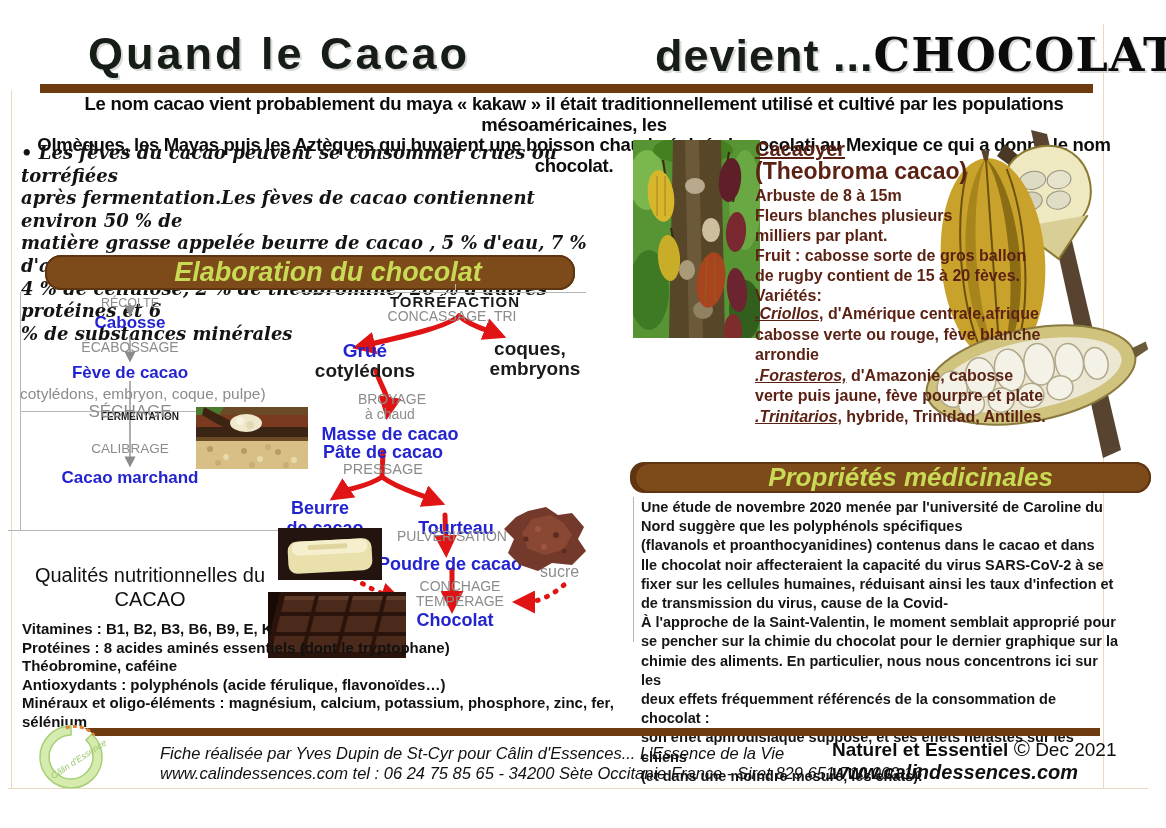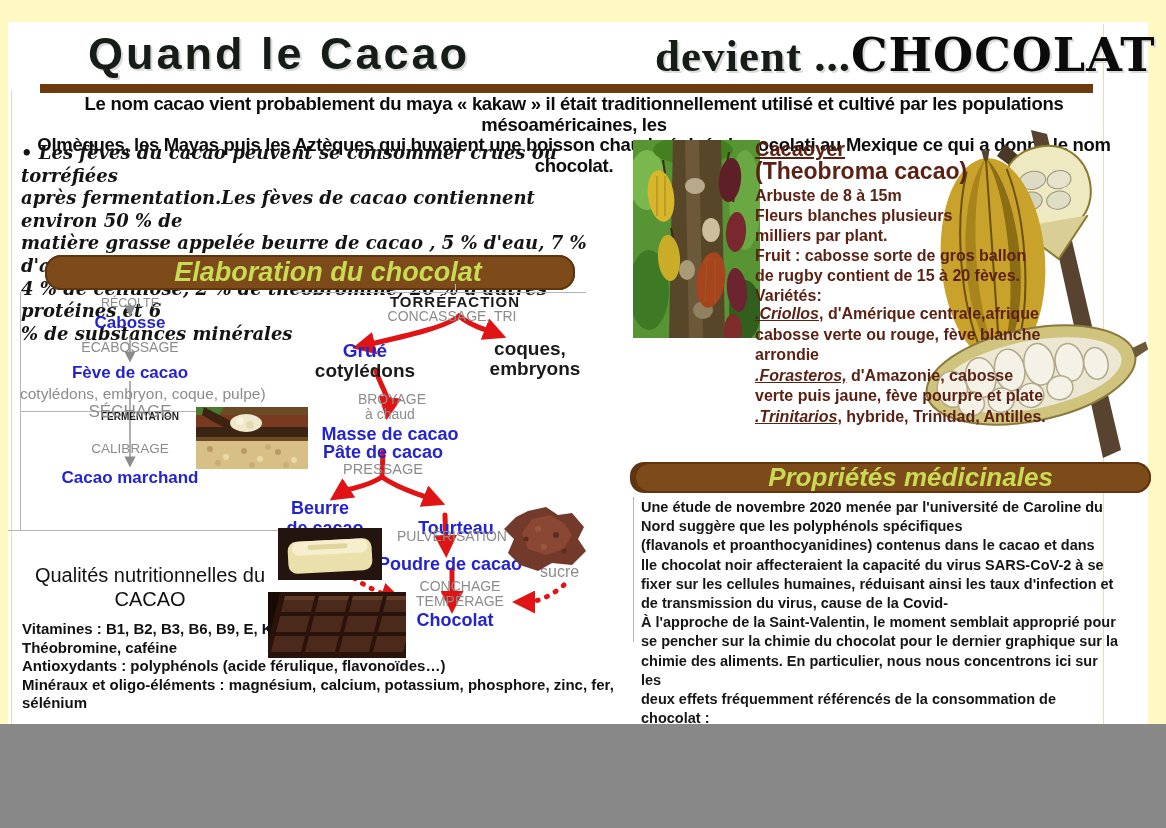--- a/index.html
+++ b/index.html
@@ -1,16 +1,16 @@
 <!DOCTYPE html>
 <html><head>
 <meta charset="utf-8">
 <style>
   html,body{margin:0;padding:0;background:#888;}
-  .canvas{position:relative;width:1166px;height:724px;background:#fef9c3;
+  .canvas{position:relative;width:1166px;height:828px;background:#ffffff;
           font-family:"Liberation Sans",sans-serif;overflow:hidden;}
   .page{position:absolute;left:8px;top:22px;width:1140px;height:778px;background:#ffffff;}
   .abs{position:absolute;}
   .pre{white-space:pre-line;}
   .nowrap{white-space:nowrap;}
   .ctr{transform:translateX(-50%);text-align:right;white-space:nowrap;}
   .title-sans{font-weight:bold;font-size:45px;color:#151d16;letter-spacing:3px;
               text-shadow:2px 2px 0 #d9d9d9;}
   .title-serif{font-family:"DejaVu Serif",serif;font-weight:bold;font-size:46px;color:#0b0b0b;
                letter-spacing:1px;text-shadow:2px 2px 0 #d9d9d9;}
@@ -39,21 +39,21 @@
 
 <div class="canvas">
   <div class="page"></div>
 
   <div class="abs guide" style="left:11px;top:90px;width:1px;height:698px;"></div>
   <div class="abs guide" style="left:1103px;top:24px;width:1px;height:764px;"></div>
   <div class="abs guide" style="left:8px;top:788px;width:1140px;height:1px;"></div>
 
   <div class="abs title-sans" style="left:88px;top:28px;">Quand le Cacao</div>
   <div class="abs" style="left:655px;top:28px;white-space:nowrap;">
-    <span class="title-sans" style="letter-spacing:1px;font-family:Liberation Serif, serif;">devient ...</span><span class="title-serif">CHOCOLAT</span>
+    <span class="title-sans" style="letter-spacing:1px;">devient ...</span><span class="title-serif">CHOCOLAT</span>
   </div>
   <div class="abs bar" style="left:40px;top:84px;width:1053px;height:9px;"></div>
 
   <div class="abs intro pre" style="left:14px;top:94px;width:1120px;">Le nom cacao vient probablement du maya « kakaw » il était traditionnellement utilisé et cultivé par les populations mésoaméricaines, les
 Olmèques, les Mayas puis les Aztèques qui buvaient une boisson chaude épicée le xocolati au Mexique ce qui a donné le nom chocolat.</div>
 
   <div class="abs serif-it pre" style="left:21px;top:142px;width:595px;">• Les fèves du cacao  peuvent se consommer crues ou torréfiées
 après fermentation.Les fèves de cacao contiennent environ 50 % de
 matière grasse appelée beurre de cacao  , 5 % d'eau, 7 % d'amidon,
 4 % de cellulose, 2 % de théobromine, 20 % d'autres protéines et 6
@@ -197,20 +197,21 @@
       <circle cx="58" cy="30" r="3" fill="#5e2c1f"></circle>
     <circle cx="46" cy="42" r="3" fill="#9c5540"></circle>
       <circle cx="66" cy="46" r="2.5" fill="#5e2c1f"></circle>
     <circle cx="28" cy="34" r="2.5" fill="#5e2c1f"></circle>
   </svg>
 
   <div class="abs" style="left:22px;top:564px;width:256px;text-align:center;font-size:20px;color:#111;">Qualités nutritionnelles du</div>
   <div class="abs" style="left:22px;top:588px;width:256px;text-align:center;font-size:20px;color:#111;">CACAO</div>
   <div class="abs" style="left:22px;top:620px;width:600px;">
     <div class="nutr">Vitamines : B1, B2, B3, B6, B9, E, K</div>
+    <div class="nutr">Protéines : 8 acides aminés essentiels (dont le tryptophane)</div>
     <div class="nutr">Théobromine, caféine</div>
     <div class="nutr">Antioxydants : polyphénols (acide férulique, flavonoïdes…)</div>
     <div class="nutr">Minéraux et oligo-éléments : magnésium, calcium, potassium, phosphore, zinc, fer, sélénium</div>
   </div>
 
   <svg class="abs photo" style="left:633px;top:140px;" width="127" height="198" viewBox="0 0 127 198">
     <rect width="127" height="198" fill="#569434"></rect>
     <ellipse cx="14" cy="40" rx="18" ry="30" fill="#7ab84e"></ellipse>
     <ellipse cx="16" cy="150" rx="20" ry="40" fill="#3e7a24"></ellipse>
     <ellipse cx="112" cy="60" rx="16" ry="50" fill="#6aa844"></ellipse>

